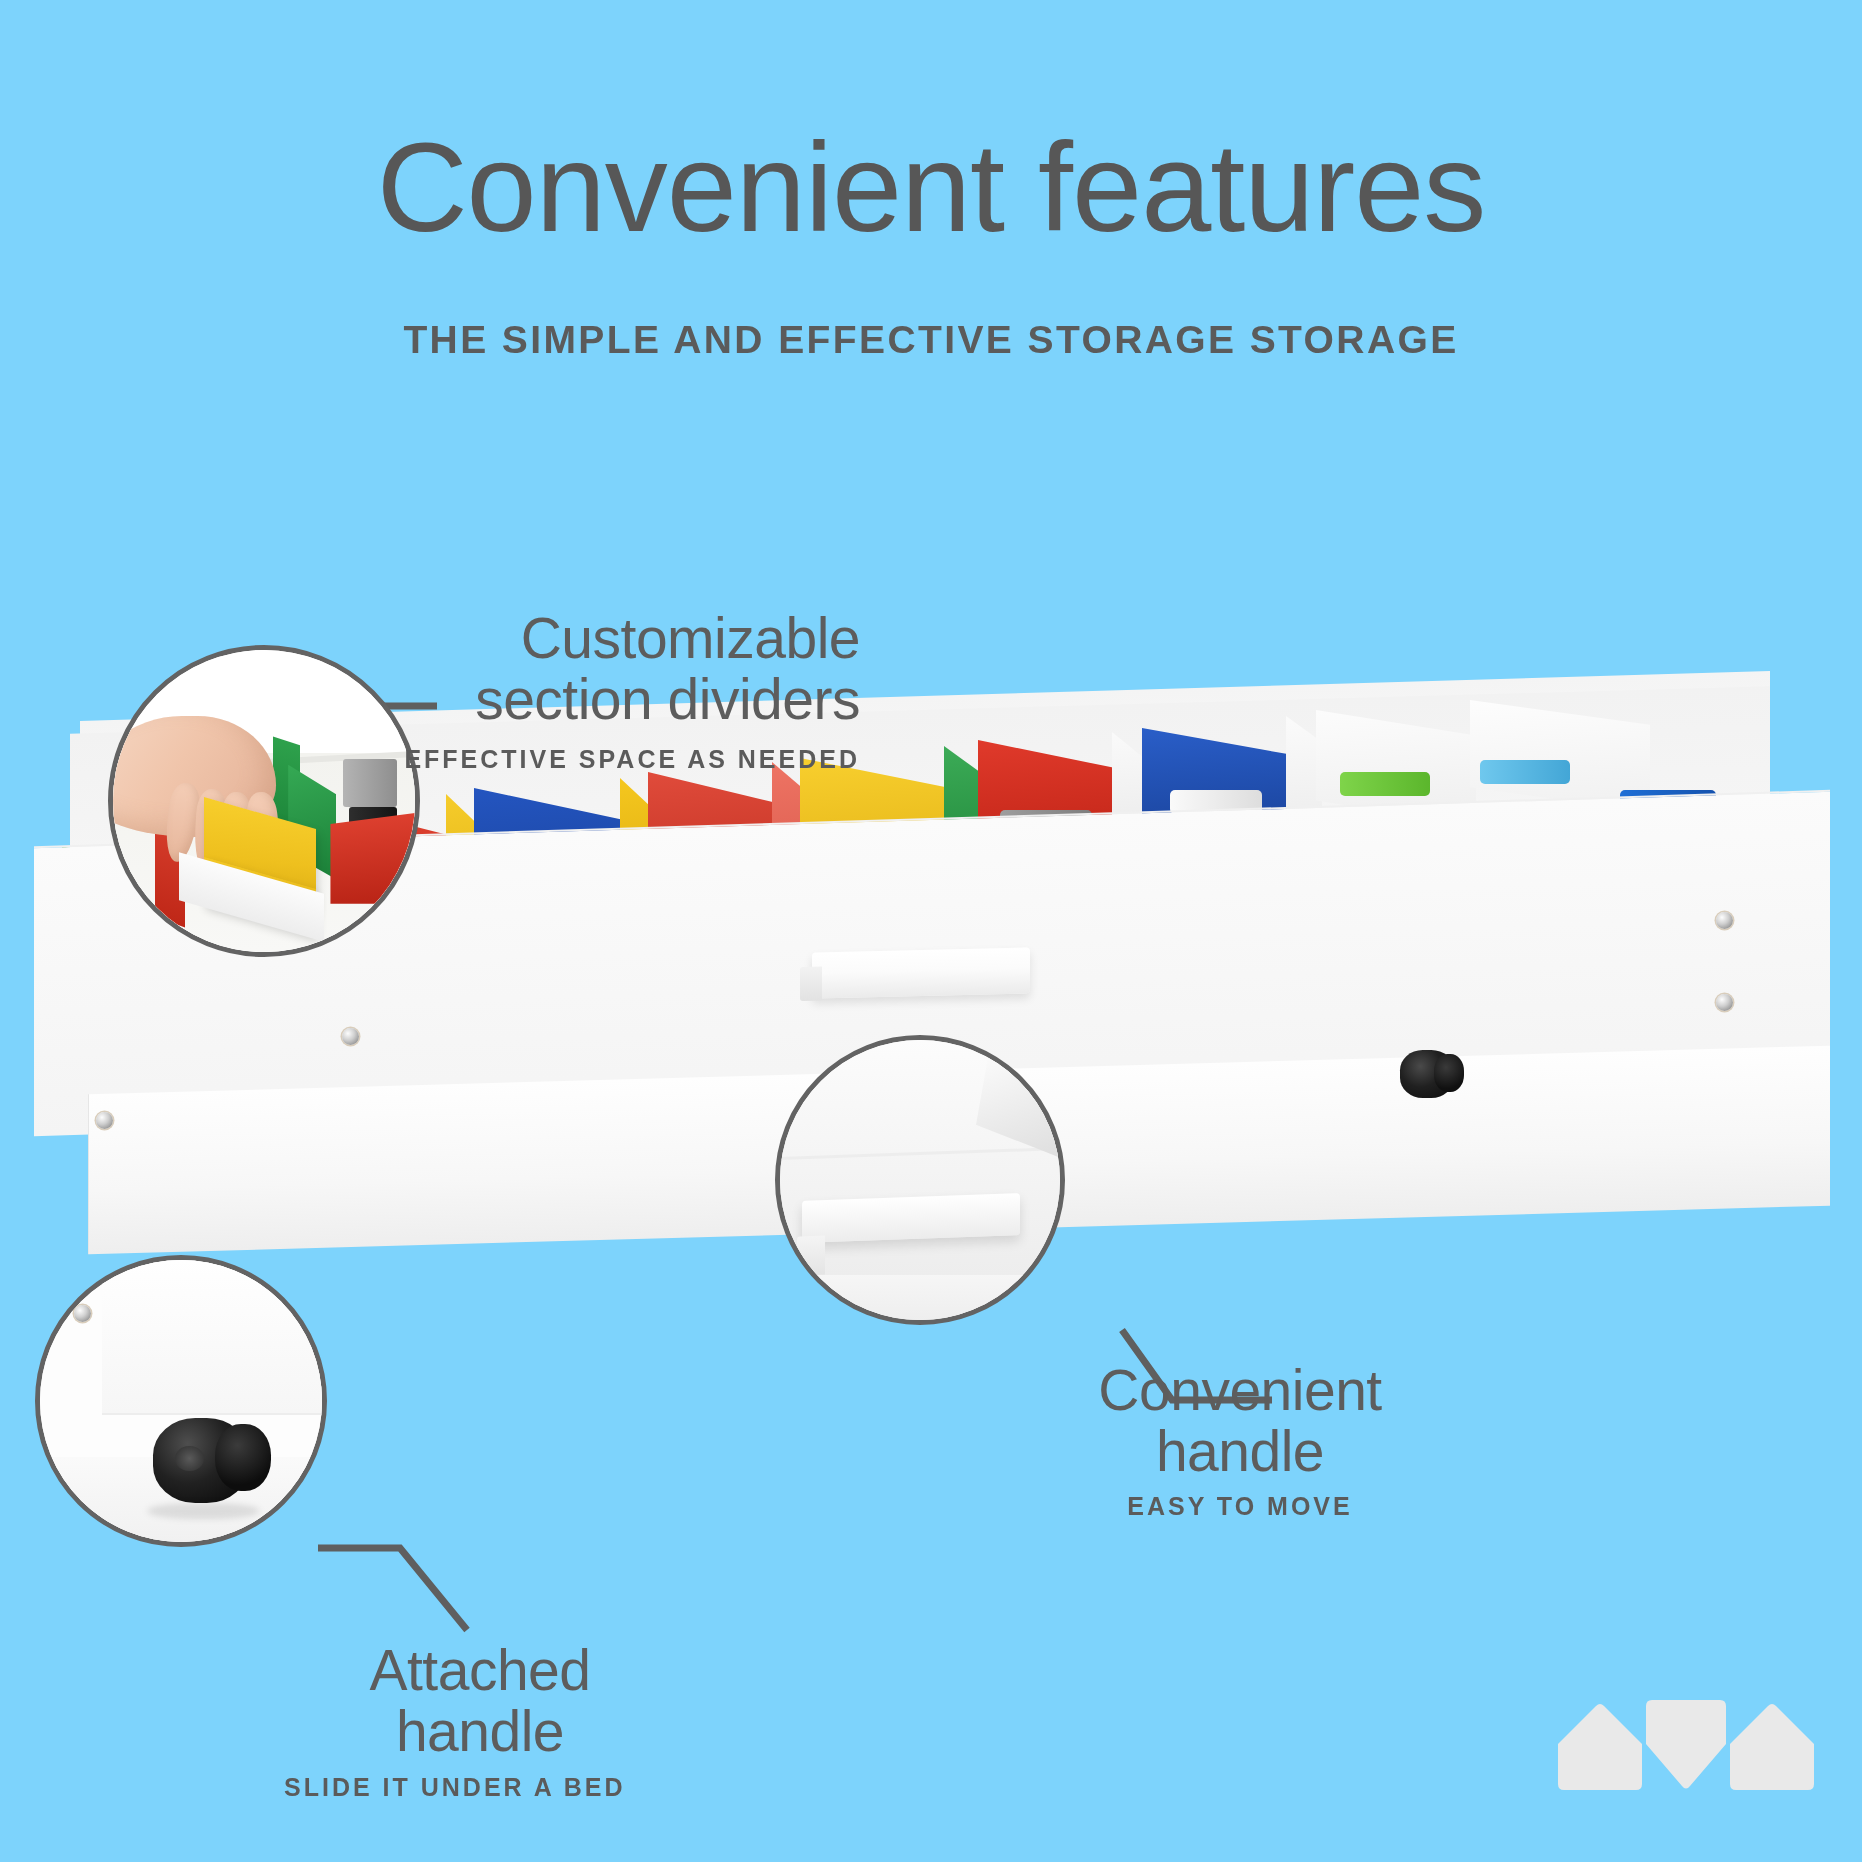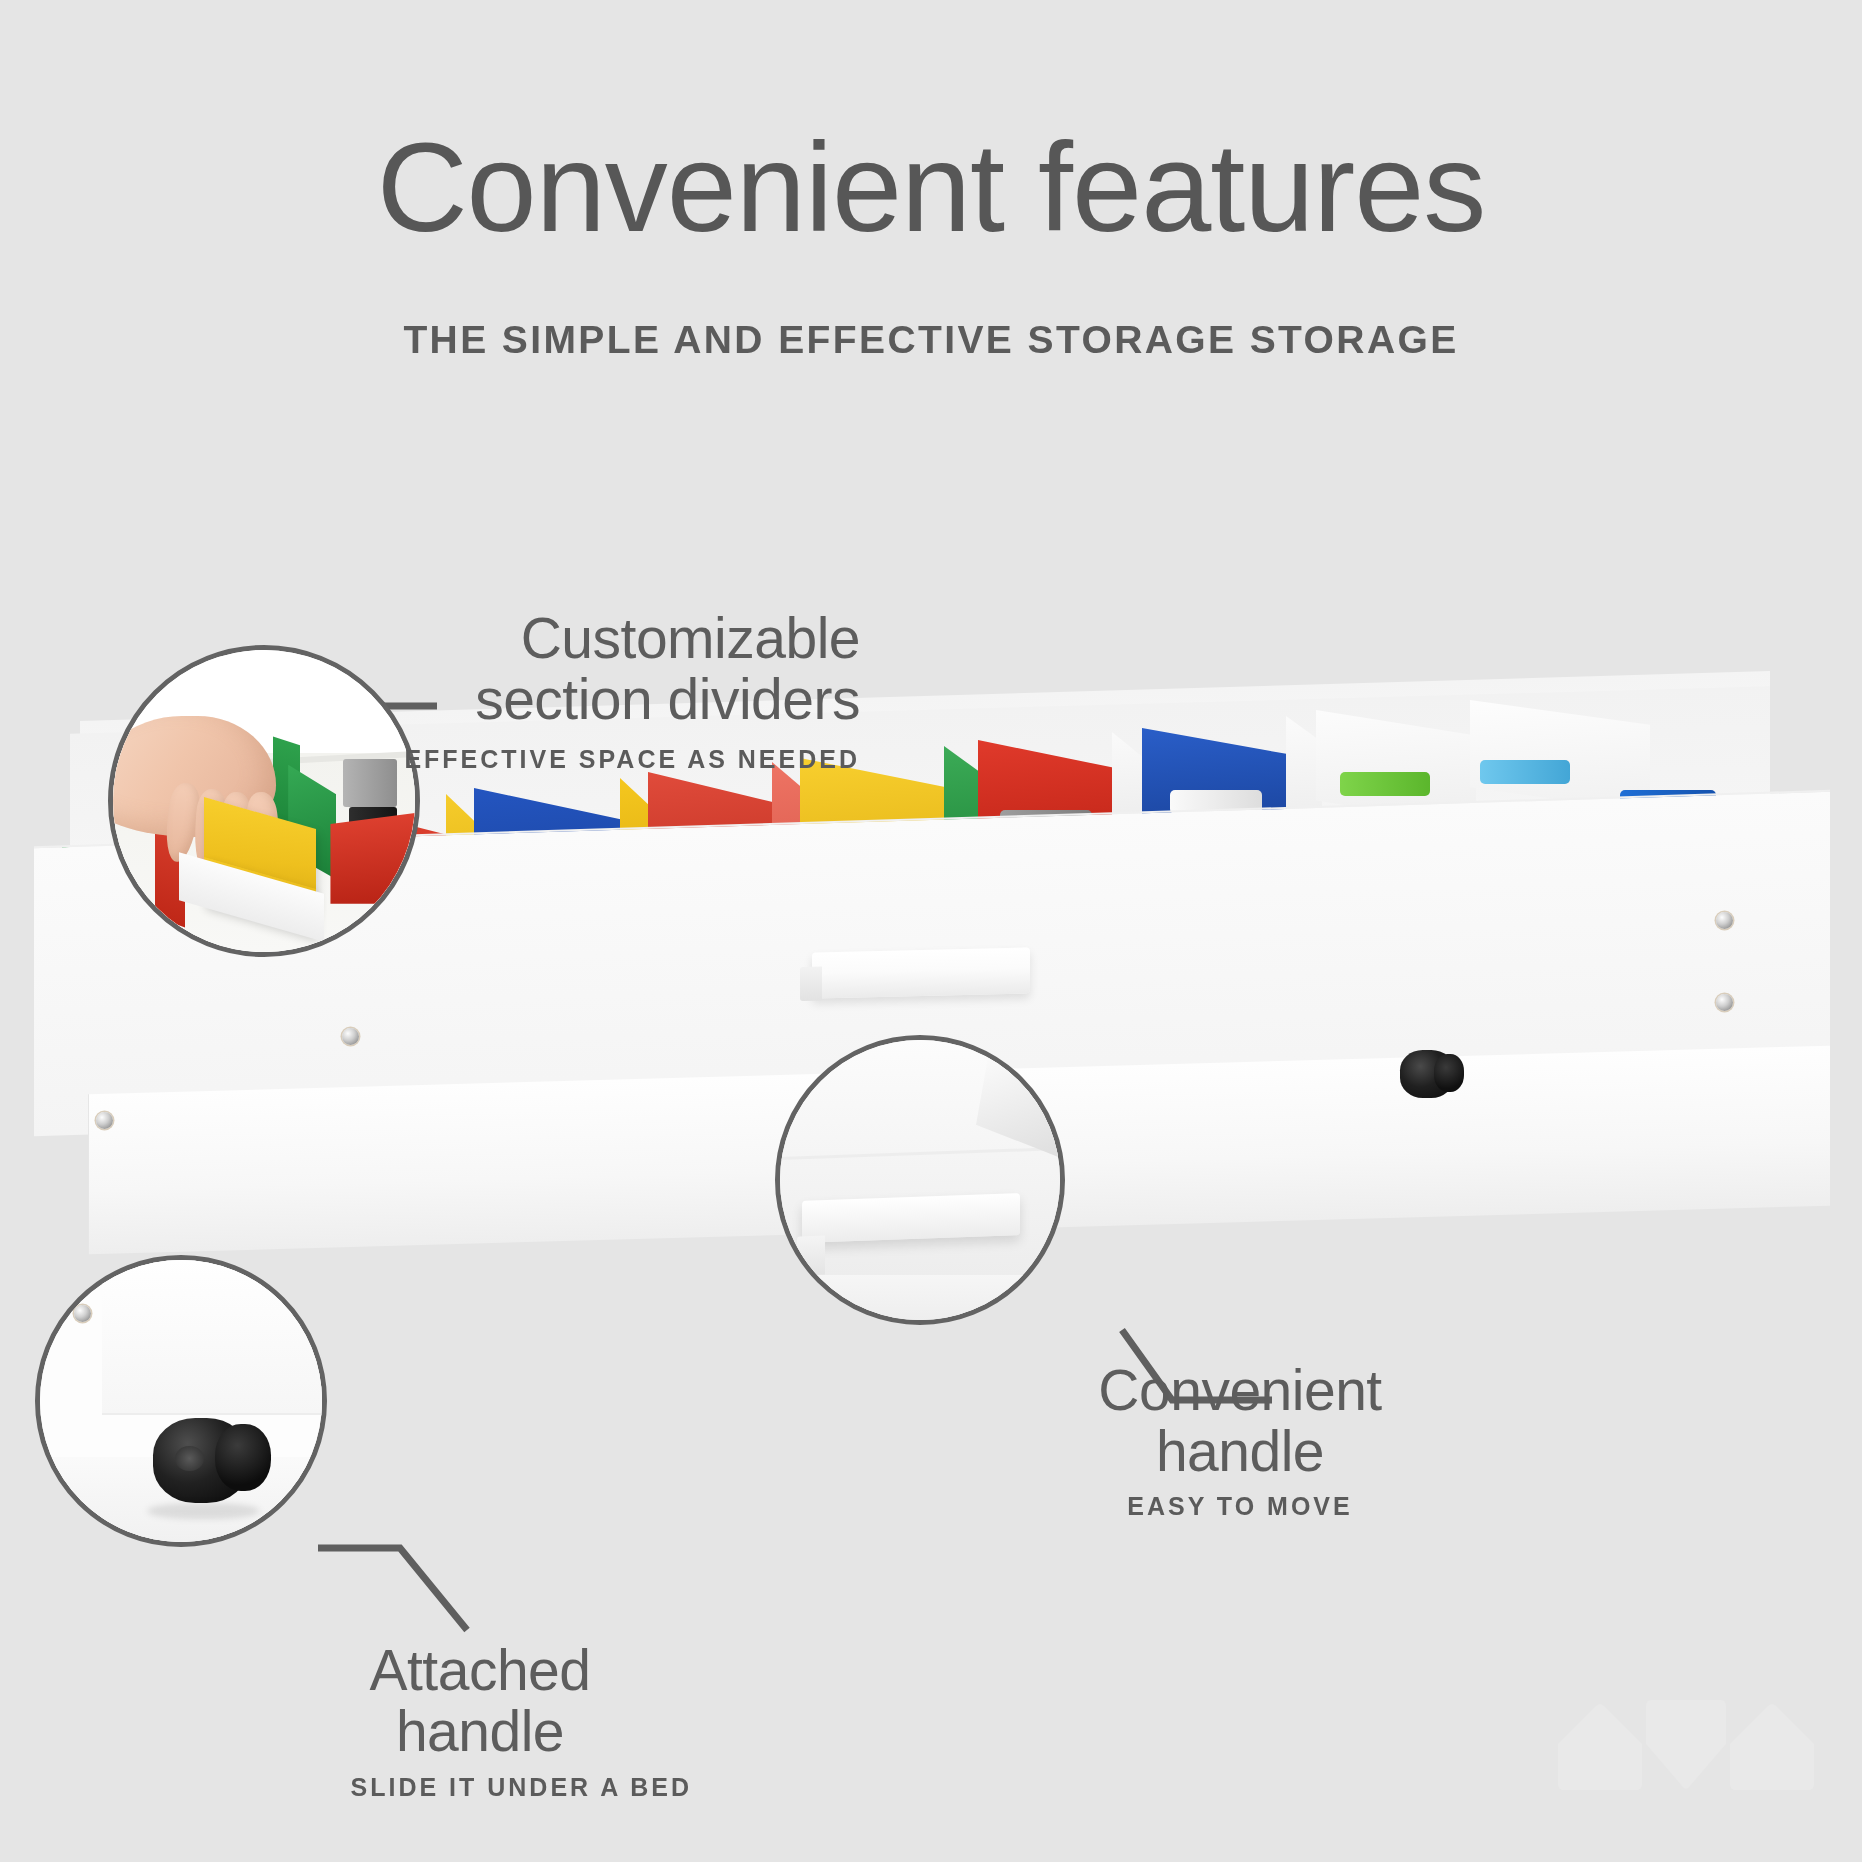--- a/index.html
+++ b/index.html
@@ -2,21 +2,21 @@
 <html><head>
 <meta charset="utf-8">
 <style>
   * { box-sizing: border-box; margin: 0; padding: 0; }
   html, body {
     width: 1862px; height: 1862px;
     background: #ffffff;
     font-family: "Liberation Sans", sans-serif;
     overflow: hidden;
   }
-  #root { position: relative; width: 1862px; height: 1862px; background:#e5e5e5; }
+  #root { position: relative; width: 1862px; height: 1862px; background:#7dd3fc; }
 
   
   .hdr-title {
     position: absolute; left: 0; top: 122px; width: 1862px;
     text-align: center;
     font-size: 126px; font-weight: 300; letter-spacing: -1px;
     color: #575757; line-height: 1.05;
     font-family: "Liberation Sans", sans-serif;
   }
   .hdr-sub {
@@ -37,21 +37,21 @@
     color: #5b5b5b; letter-spacing: 3.0px;
   }
 
   #co1-title { left: 340px; top: 608px; width: 520px; text-align: right; }
   #co1-sub   { left: 340px; top: 745px; width: 520px; text-align: right; }
 
   #co2-title { left: 1040px; top: 1360px; width: 400px; text-align: center; }
   #co2-sub   { left: 1040px; top: 1492px; width: 400px; text-align: center; }
 
   #co3-title { left: 280px; top: 1640px; width: 400px; text-align: center; }
-  #co3-sub   { left: 292px; top: 1773px; width: 400px; text-align: right; }
+  #co3-sub   { left: 284px; top: 1773px; width: 400px; text-align: left; }
 
   
   .leader { position: absolute; left:0; top:0; width:1862px; height:1862px;
             pointer-events:none; }
 
   
   #scene { position: absolute; left: 0; top: 650px; width: 1862px; height: 800px; }
 
   
   .drawer-front {

